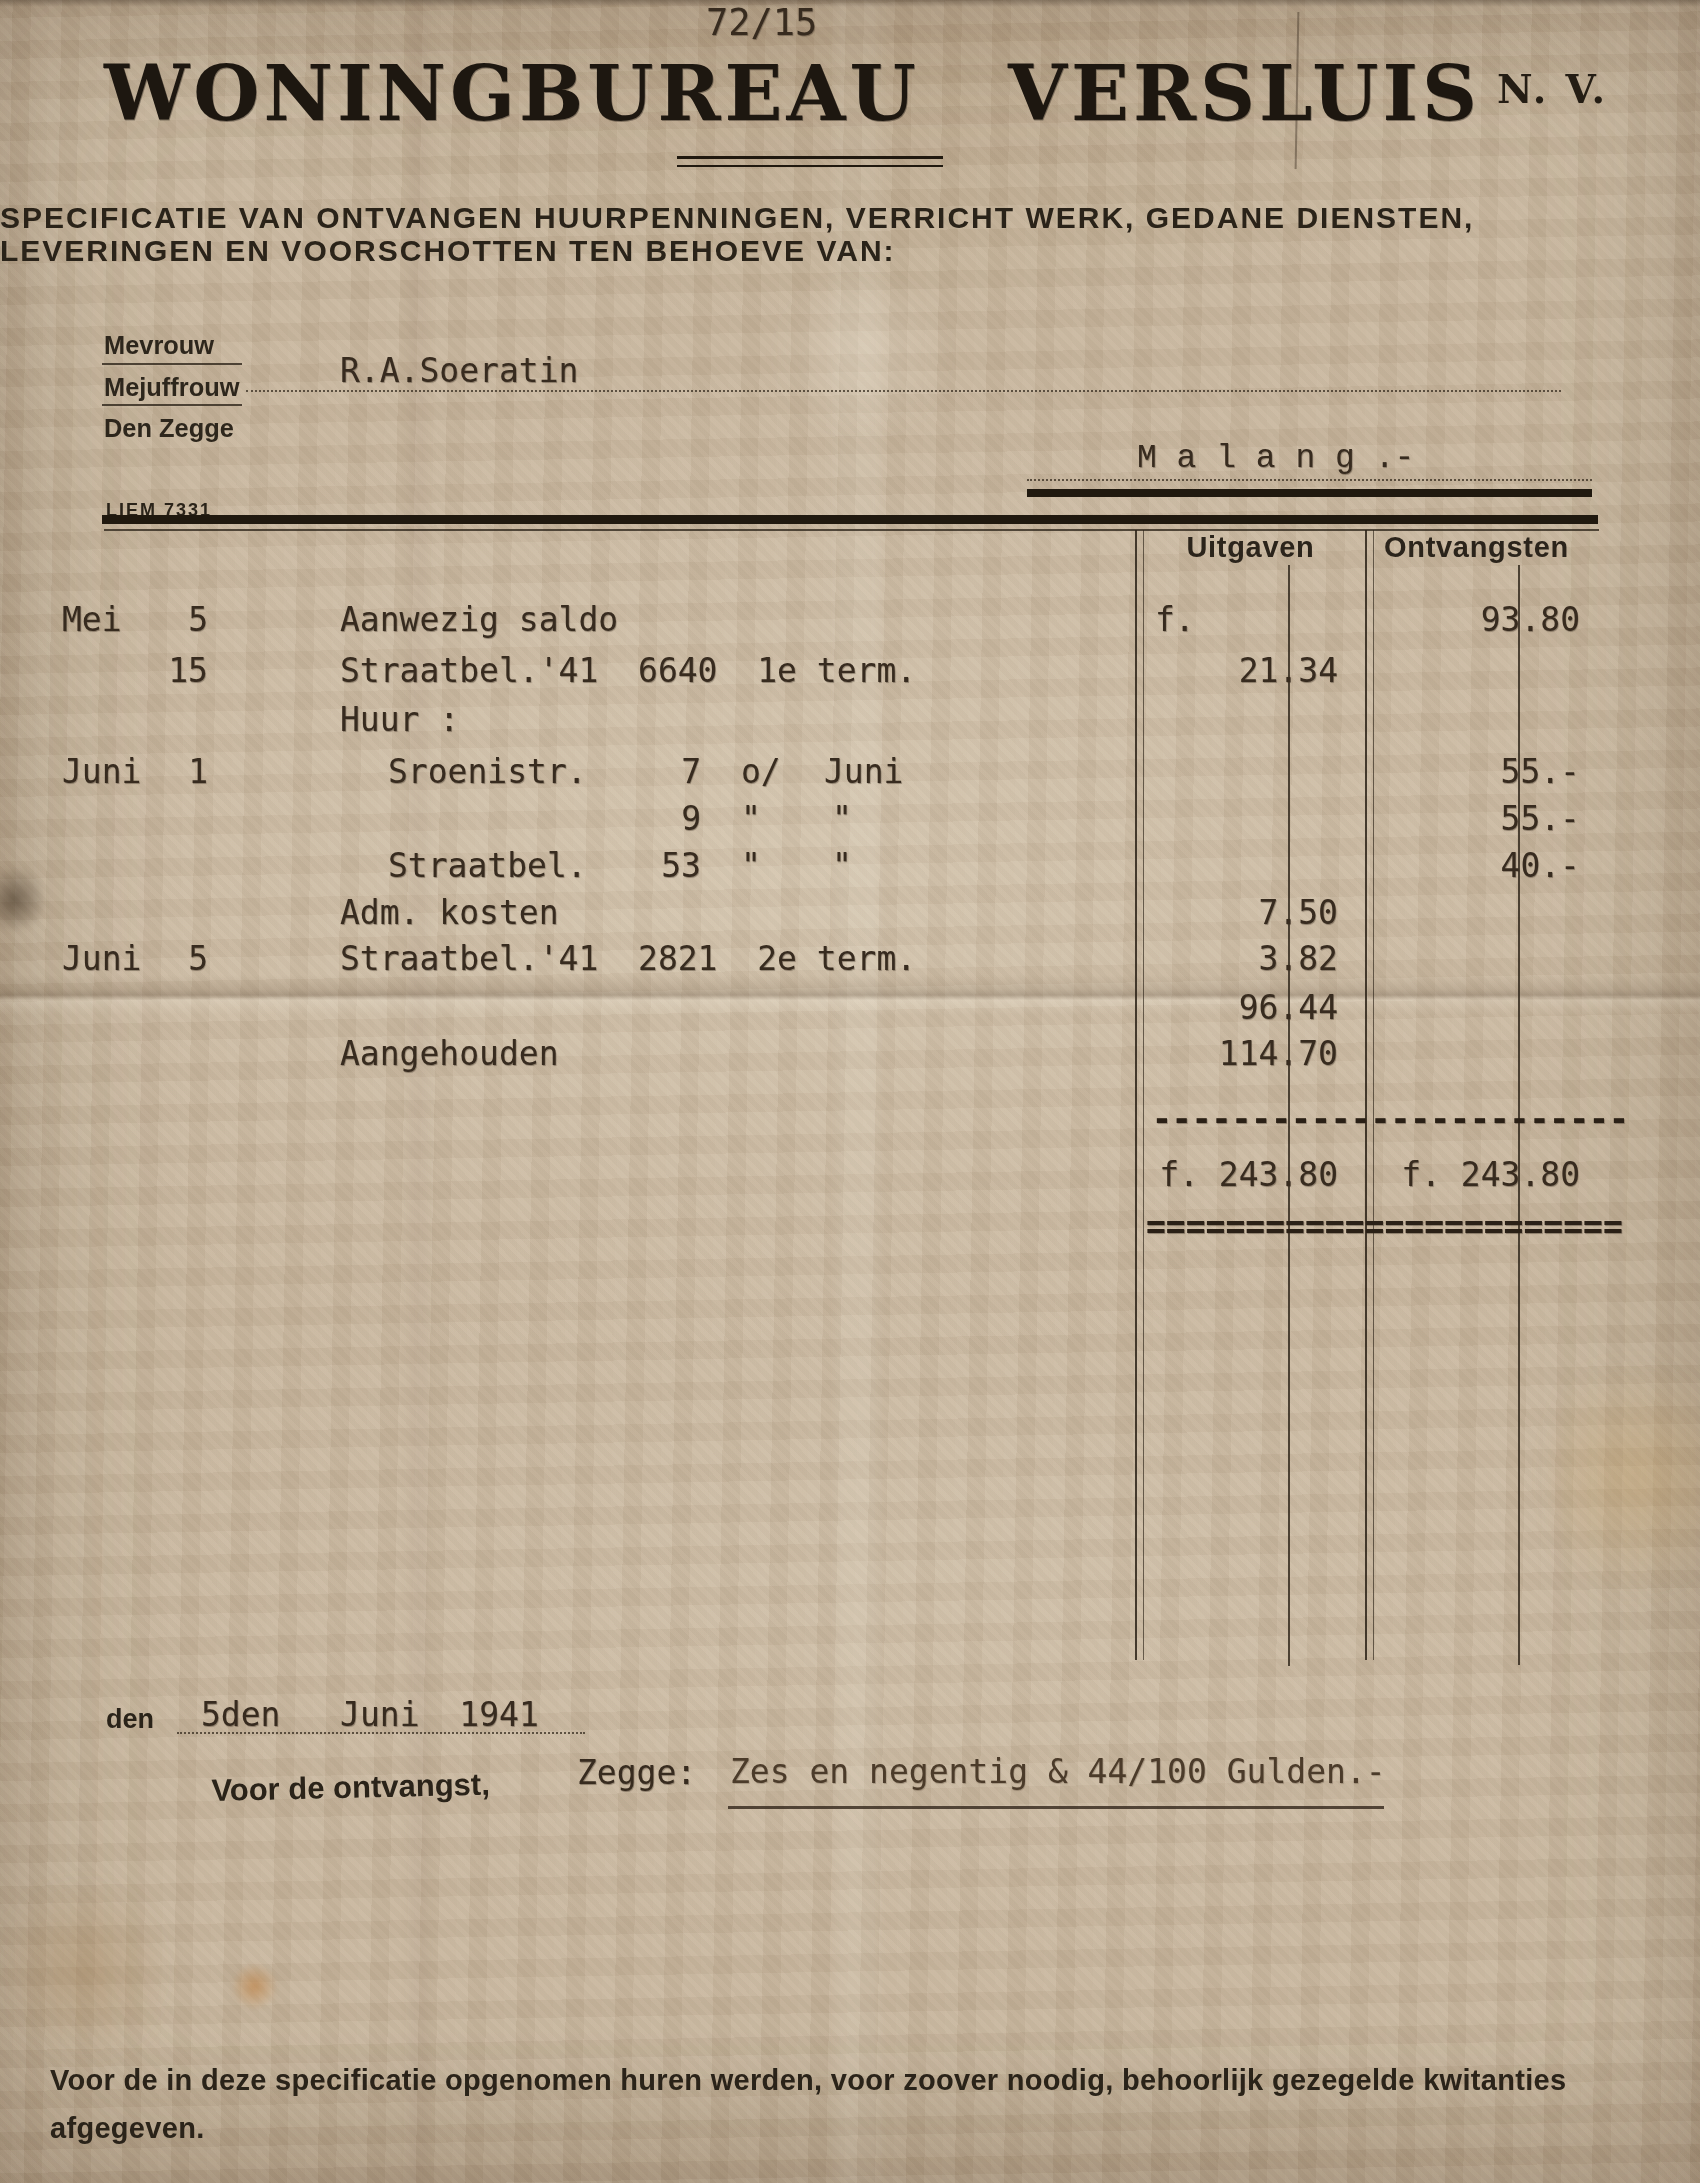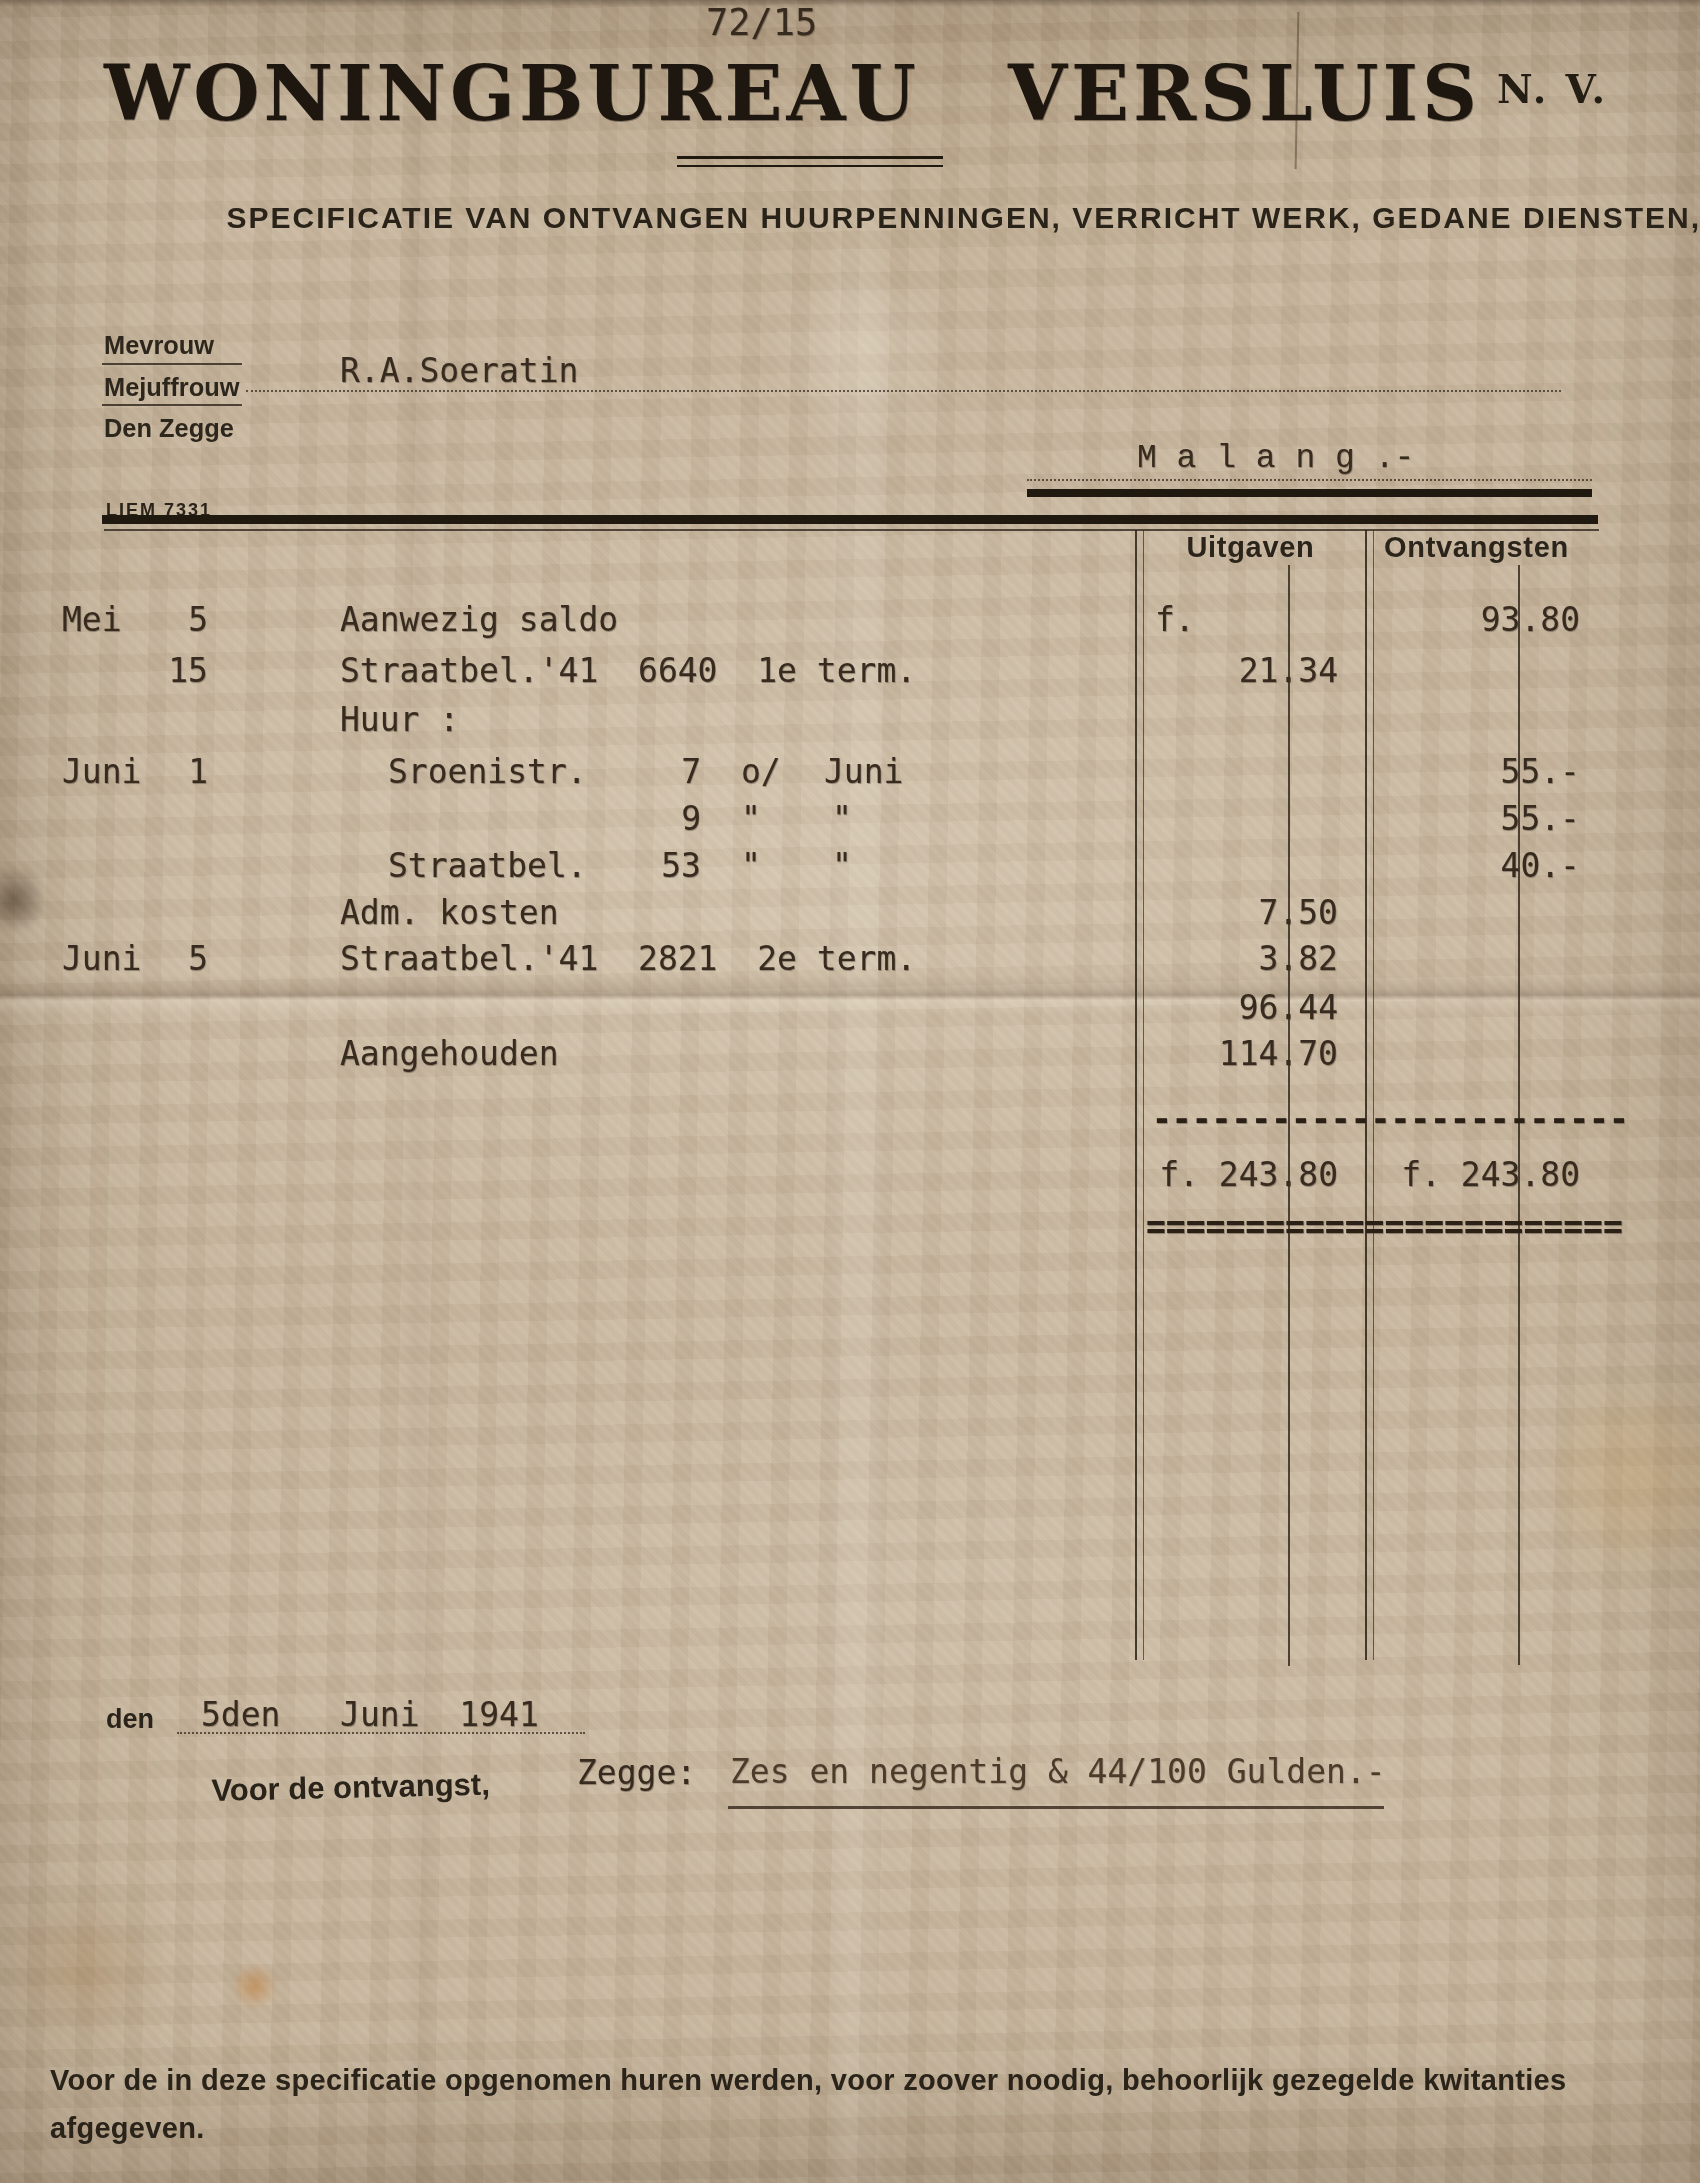--- a/index.html
+++ b/index.html
@@ -23,21 +23,21 @@
   
   .t{font-family:"DejaVu Sans Mono", monospace;font-size:33px;line-height:37px;color:#372b1f;
      white-space:pre;text-shadow:0.7px 0.7px 0.7px rgba(55,43,31,.40);}
   
   .p{color:#2a2319;}
   .title-row{left:104px;top:56px;width:1377px;display:flex;justify-content:space-between;}
   .title-word{font-family:"DejaVu Serif", serif;font-weight:bold;font-size:76px;line-height:76px;
      letter-spacing:4px;color:#1d1710;text-shadow:0.7px 0.7px 0 rgba(29,23,16,.4);}
   .title-suffix{left:1497px;top:66px;font-family:"DejaVu Serif", serif;font-weight:bold;
      font-size:39px;letter-spacing:2.7px;color:#241d14;}
-  .subtitle{left:0;top:201px;width:1701px;text-align:right;font-weight:bold;font-size:30px;
+  .subtitle{left:0;top:201px;width:1701px;text-align:left;font-weight:bold;font-size:30px;
      letter-spacing:2px;color:#2a2319;}
   .subtitle2{top:234px;}
   .salut{left:104px;font-weight:bold;font-size:25.4px;color:#2d261c;}
   .fieldline{height:2px;background:rgba(45,36,25,.8);}
   .dotted{border-bottom:2.7px dotted rgba(50,40,28,.72);}
   .colhead{top:531px;text-align:center;font-weight:bold;font-size:29px;color:#2b241b;letter-spacing:0.7px;}
   .vline{width:2px;background:rgba(44,35,24,.80);}
   .vpair{width:6px;border-left:2px solid rgba(44,35,24,.85);border-right:1.3px solid rgba(44,35,24,.65);}
   .bar{background:#20190f;}
   
@@ -79,20 +79,21 @@
   <div class="abs title-row">
     <span class="title-word">WONINGBUREAU</span>
     <span class="title-word">VERSLUIS</span>
   </div>
   <div class="abs title-suffix">N. V.</div>
 
   <div class="abs decor" style="left:677px;top:156px;width:266px;height:3.3px;background:#20190f;"></div>
   <div class="abs decor" style="left:677px;top:165px;width:266px;height:2px;background:#20190f;"></div>
 
   <div class="abs subtitle">SPECIFICATIE VAN ONTVANGEN HUURPENNINGEN, VERRICHT WERK, GEDANE DIENSTEN,</div>
+  <div class="abs subtitle subtitle2">LEVERINGEN EN VOORSCHOTTEN TEN BEHOEVE VAN:</div>
 
   <div class="abs salut" style="top:331px;">Mevrouw</div>
   <div class="abs fieldline decor" style="left:102px;top:363px;width:140px;"></div>
   <div class="abs salut" style="top:373px;">Mejuffrouw</div>
   <div class="abs fieldline decor" style="left:102px;top:404px;width:140px;"></div>
   <div class="abs salut" style="top:414px;">Den Zegge</div>
 
   <div class="abs t" style="left:340px;top:352px;">R.A.Soeratin</div>
   <div class="abs dotted decor" style="left:246px;top:369px;width:1315px;height:21.4px;"></div>
 

